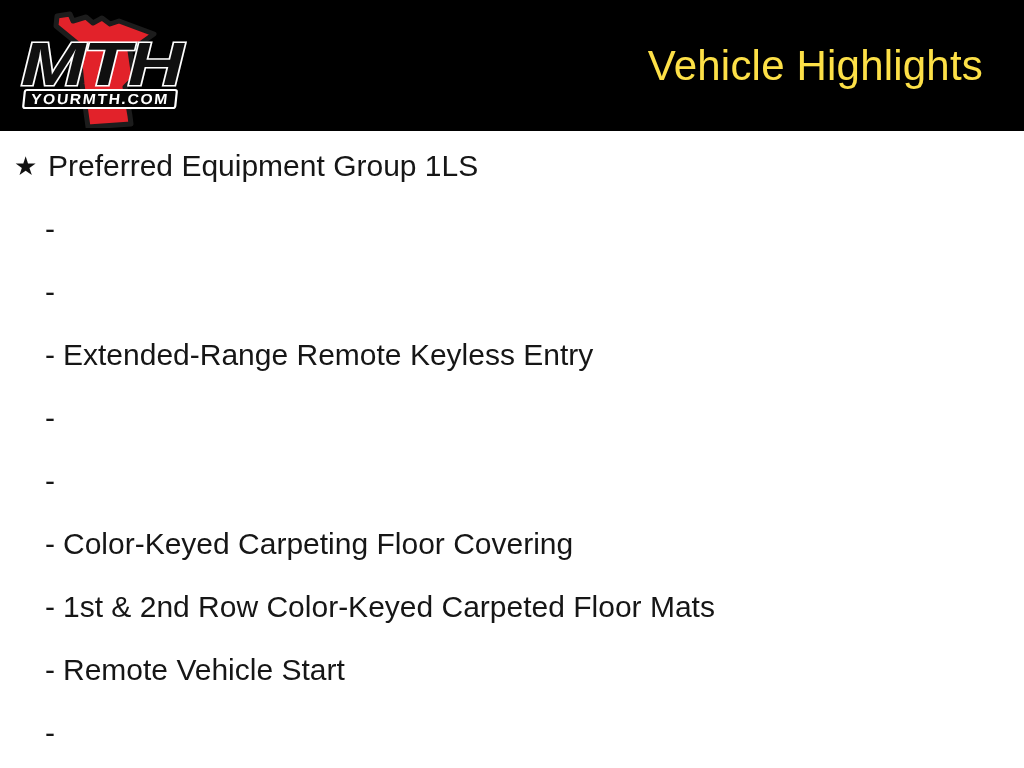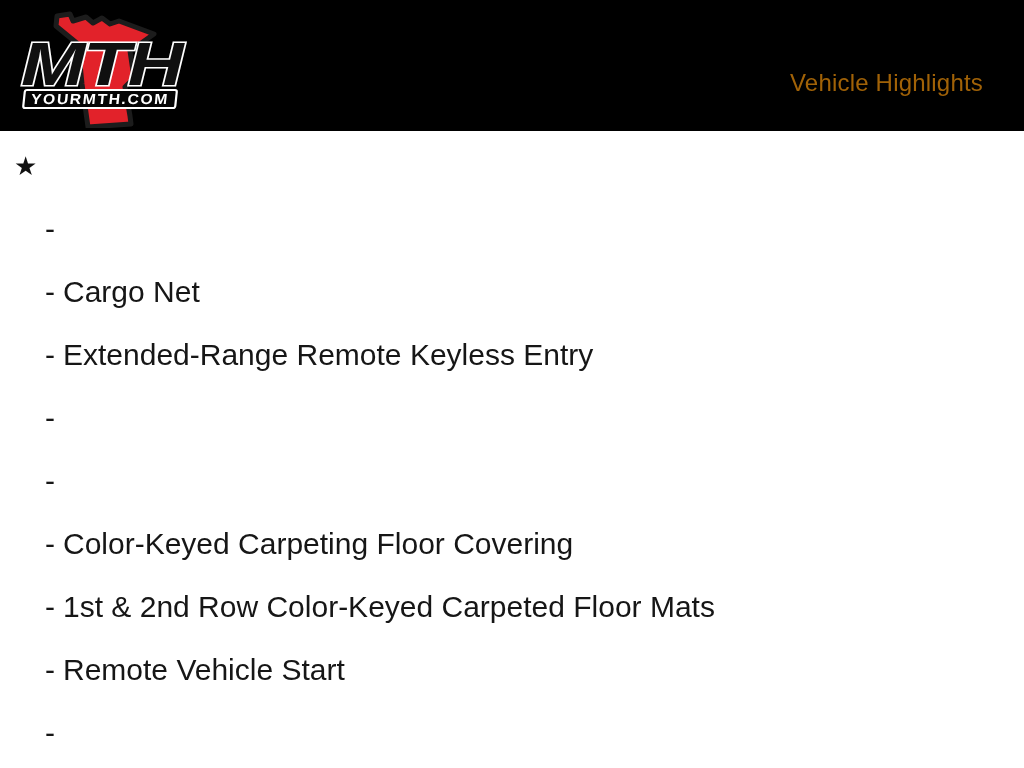--- a/index.html
+++ b/index.html
@@ -13,23 +13,23 @@
   .slide { position:absolute; inset:0; width:1024px; height:768px; background:#ffffff; }
 
   
   .header {
     position:absolute; top:0; left:0;
     width:1024px; height:131px;
     background:#000000;
   }
   .logo { position:absolute; left:6px; top:4px; width:190px; height:124px; }
   .header-title {
-    position:absolute; top:17px; right:41px; height:131px;
+    position:absolute; top:0; right:41px; height:131px;
     display:flex; align-items:center;
-    color:#a16207; font-size:24px; font-weight:400;
+    color:#fde047; font-size:42px; font-weight:400;
     letter-spacing:0.2px; white-space:nowrap;
   }
 
   
   .content { position:absolute; top:131px; left:0; width:1024px; }
   .row {
     height:63px; display:flex; align-items:center;
     font-size:30px; color:#161616; white-space:nowrap;
   }
   .row.main { padding-left:14px; margin-top:3px; }
@@ -59,29 +59,29 @@
         <text x="104" y="100" text-anchor="middle" font-family="Liberation Sans, sans-serif" font-size="14.5" font-weight="bold" letter-spacing="1.5" textLength="138" lengthAdjust="spacingAndGlyphs" fill="#ffffff">YOURMTH.COM</text>
       </g>
     </svg>
 
     <div class="header-title">Vehicle Highlights</div>
   </div>
 
   <div class="content">
     <div class="row main">
       <span class="star">★</span>
+      <span>Preferred Equipment Group 1LS</span>
     </div>
 
     <div class="row sub">
       <span class="dash">-</span>
     </div>
 
     <div class="row sub">
       <span class="dash">-</span>
-      <span class="label">Cargo Net</span>
     </div>
 
     <div class="row sub">
       <span class="dash">-</span>
       <span class="label">Extended-Range Remote Keyless Entry</span>
     </div>
 
     <div class="row sub">
       <span class="dash">-</span>
     </div>

